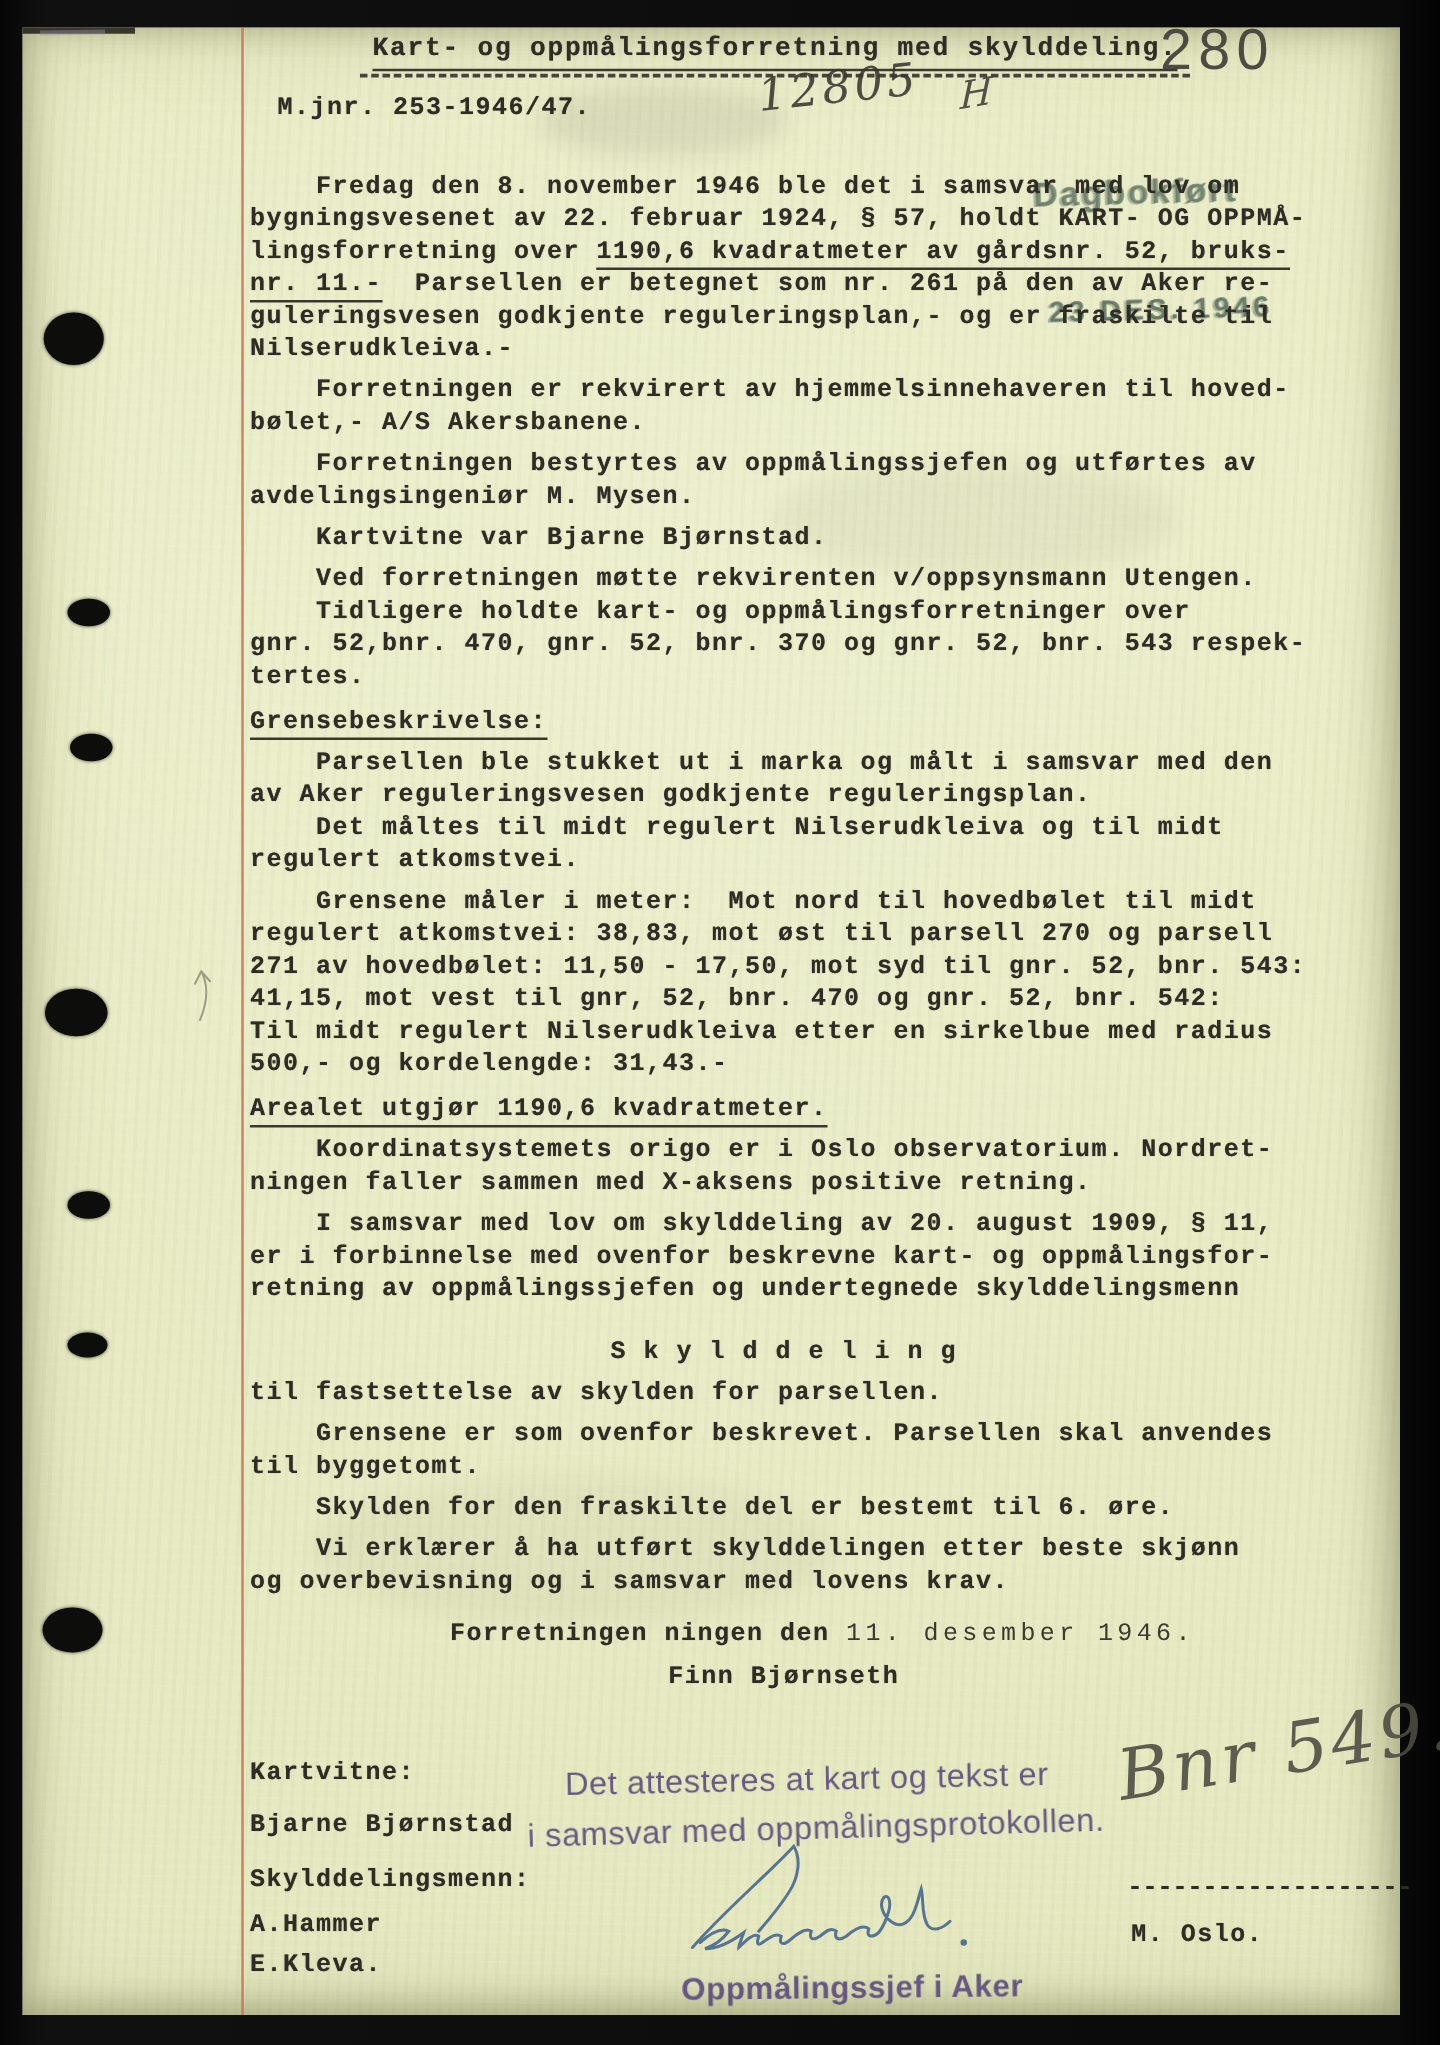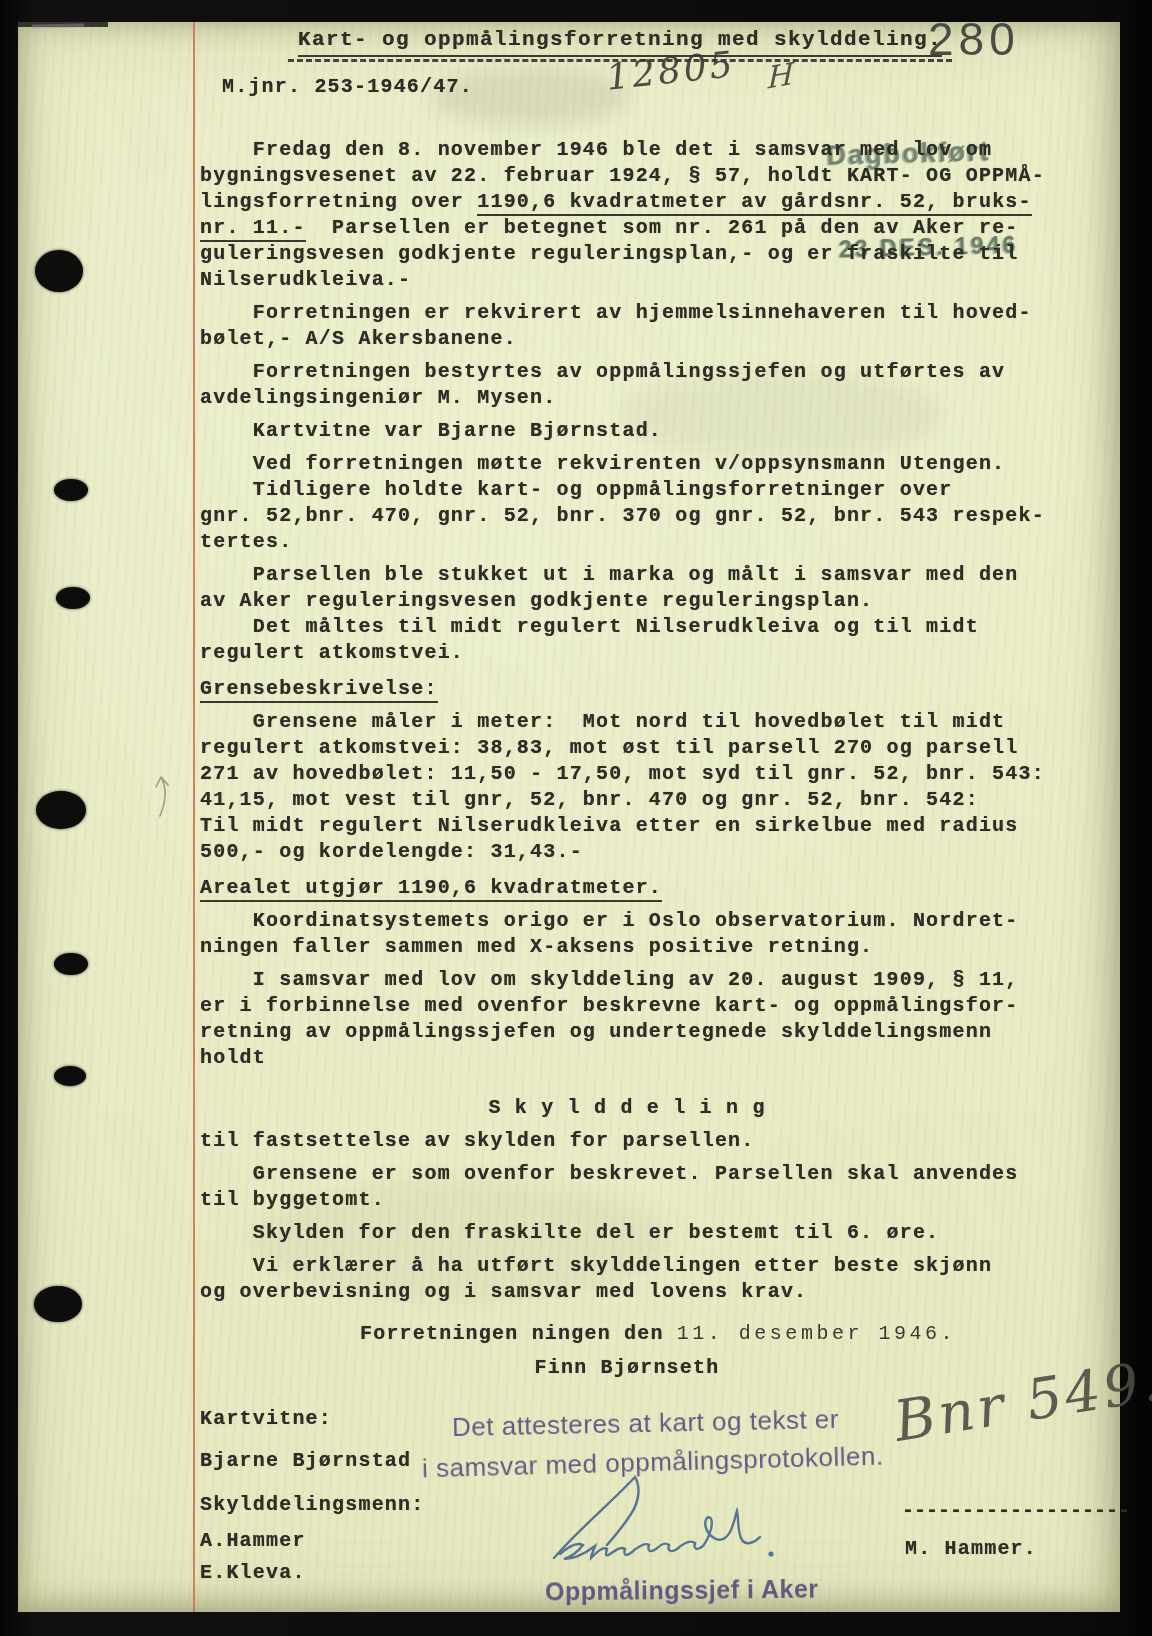--- a/index.html
+++ b/index.html
@@ -133,49 +133,48 @@
       </div>
       <div class="blk ">
         <div class="ln"><span>    Kartvitne var Bjarne Bjørnstad.</span></div>
       </div>
       <div class="blk ">
         <div class="ln"><span>    Ved forretningen møtte rekvirenten v/oppsynsmann Utengen.</span></div>
         <div class="ln"><span>    Tidligere holdte kart- og oppmålingsforretninger over</span></div>
         <div class="ln"><span>gnr. 52,bnr. 470, gnr. 52, bnr. 370 og gnr. 52, bnr. 543 respek-</span></div>
         <div class="ln"><span>tertes.</span></div>
       </div>
+      <div class="blk h">
+        <div class="ln"><span class="u">Grensebeskrivelse:</span></div>
+      </div>
       <div class="blk ">
         <div class="ln"><span>    Parsellen ble stukket ut i marka og målt i samsvar med den</span></div>
         <div class="ln"><span>av Aker reguleringsvesen godkjente reguleringsplan.</span></div>
         <div class="ln"><span>    Det måltes til midt regulert Nilserudkleiva og til midt</span></div>
         <div class="ln"><span>regulert atkomstvei.</span></div>
-      </div>
-      <div class="blk h">
-        <div class="ln"><span class="u">Grensebeskrivelse:</span></div>
       </div>
       <div class="blk ">
         <div class="ln"><span>    Grensene måler i meter:  Mot nord til hovedbølet til midt</span></div>
         <div class="ln"><span>regulert atkomstvei: 38,83, mot øst til parsell 270 og parsell</span></div>
         <div class="ln"><span>271 av hovedbølet: 11,50 - 17,50, mot syd til gnr. 52, bnr. 543:</span></div>
         <div class="ln"><span>41,15, mot vest til gnr, 52, bnr. 470 og gnr. 52, bnr. 542:</span></div>
         <div class="ln"><span>Til midt regulert Nilserudkleiva etter en sirkelbue med radius</span></div>
         <div class="ln"><span>500,- og kordelengde: 31,43.-</span></div>
       </div>
       <div class="blk h">
         <div class="ln"><span class="u">Arealet utgjør 1190,6 kvadratmeter.</span></div>
       </div>
       <div class="blk ">
         <div class="ln"><span>    Koordinatsystemets origo er i Oslo observatorium. Nordret-</span></div>
         <div class="ln"><span>ningen faller sammen med X-aksens positive retning.</span></div>
       </div>
       <div class="blk ">
         <div class="ln"><span>    I samsvar med lov om skylddeling av 20. august 1909, § 11,</span></div>
         <div class="ln"><span>er i forbinnelse med ovenfor beskrevne kart- og oppmålingsfor-</span></div>
         <div class="ln"><span>retning av oppmålingssjefen og undertegnede skylddelingsmenn</span></div>
-        <div class="ln"><span>holdt</span></div>
       </div>
       <div class="blk skyld">
         <div class="ln"><span>S k y l d d e l i n g</span></div>
       </div>
       <div class="blk ">
         <div class="ln"><span>til fastsettelse av skylden for parsellen.</span></div>
       </div>
       <div class="blk ">
         <div class="ln"><span>    Grensene er som ovenfor beskrevet. Parsellen skal anvendes</span></div>
         <div class="ln"><span>til byggetomt.</span></div>
@@ -212,15 +211,15 @@
     <g fill="none" stroke="#3e608c" stroke-width="2.4" stroke-linecap="round" opacity="0.85">
       <path d="M8 90 C32 62 72 28 89 9 C95 19 93 34 85 46 C78 57 68 69 61 77"></path>
       <path d="M14 86 C22 79 31 74 37 77 C31 85 24 89 18 91 C29 91 41 84 49 78 C47 84 45 88 45 90 C51 84 57 78 61 81 C59 87 60 89 64 86 C70 82 75 78 79 81 C77 87 80 89 86 84 C93 78 99 74 103 77 C101 83 104 85 110 81 C116 76 119 74 123 77 C121 83 125 85 131 81 C139 74 145 72 149 75 C147 81 151 83 157 78 C161 73 163 68 165 61 C167 53 165 47 161 50 C157 55 160 65 168 70 C174 74 180 71 184 64 C188 56 189 49 191 43 C193 52 191 64 196 72 C200 78 208 75 214 69"></path>
       <circle cx="225" cy="86" r="2.6" fill="#3e608c" stroke="none"></circle>
     </g>
   </svg>
   <div class="stamp stamp-purple opp">Oppmålingssjef i Aker</div>
 
   <div class="hand hw-bnr">Bnr 549.</div>
   <div class="type f-dash">-------------------</div>
-  <div class="type f-mysen">M. Hammer.</div>
+  <div class="type f-mysen">M. Oslo.</div>
 
 </div>
 
 </body></html>

